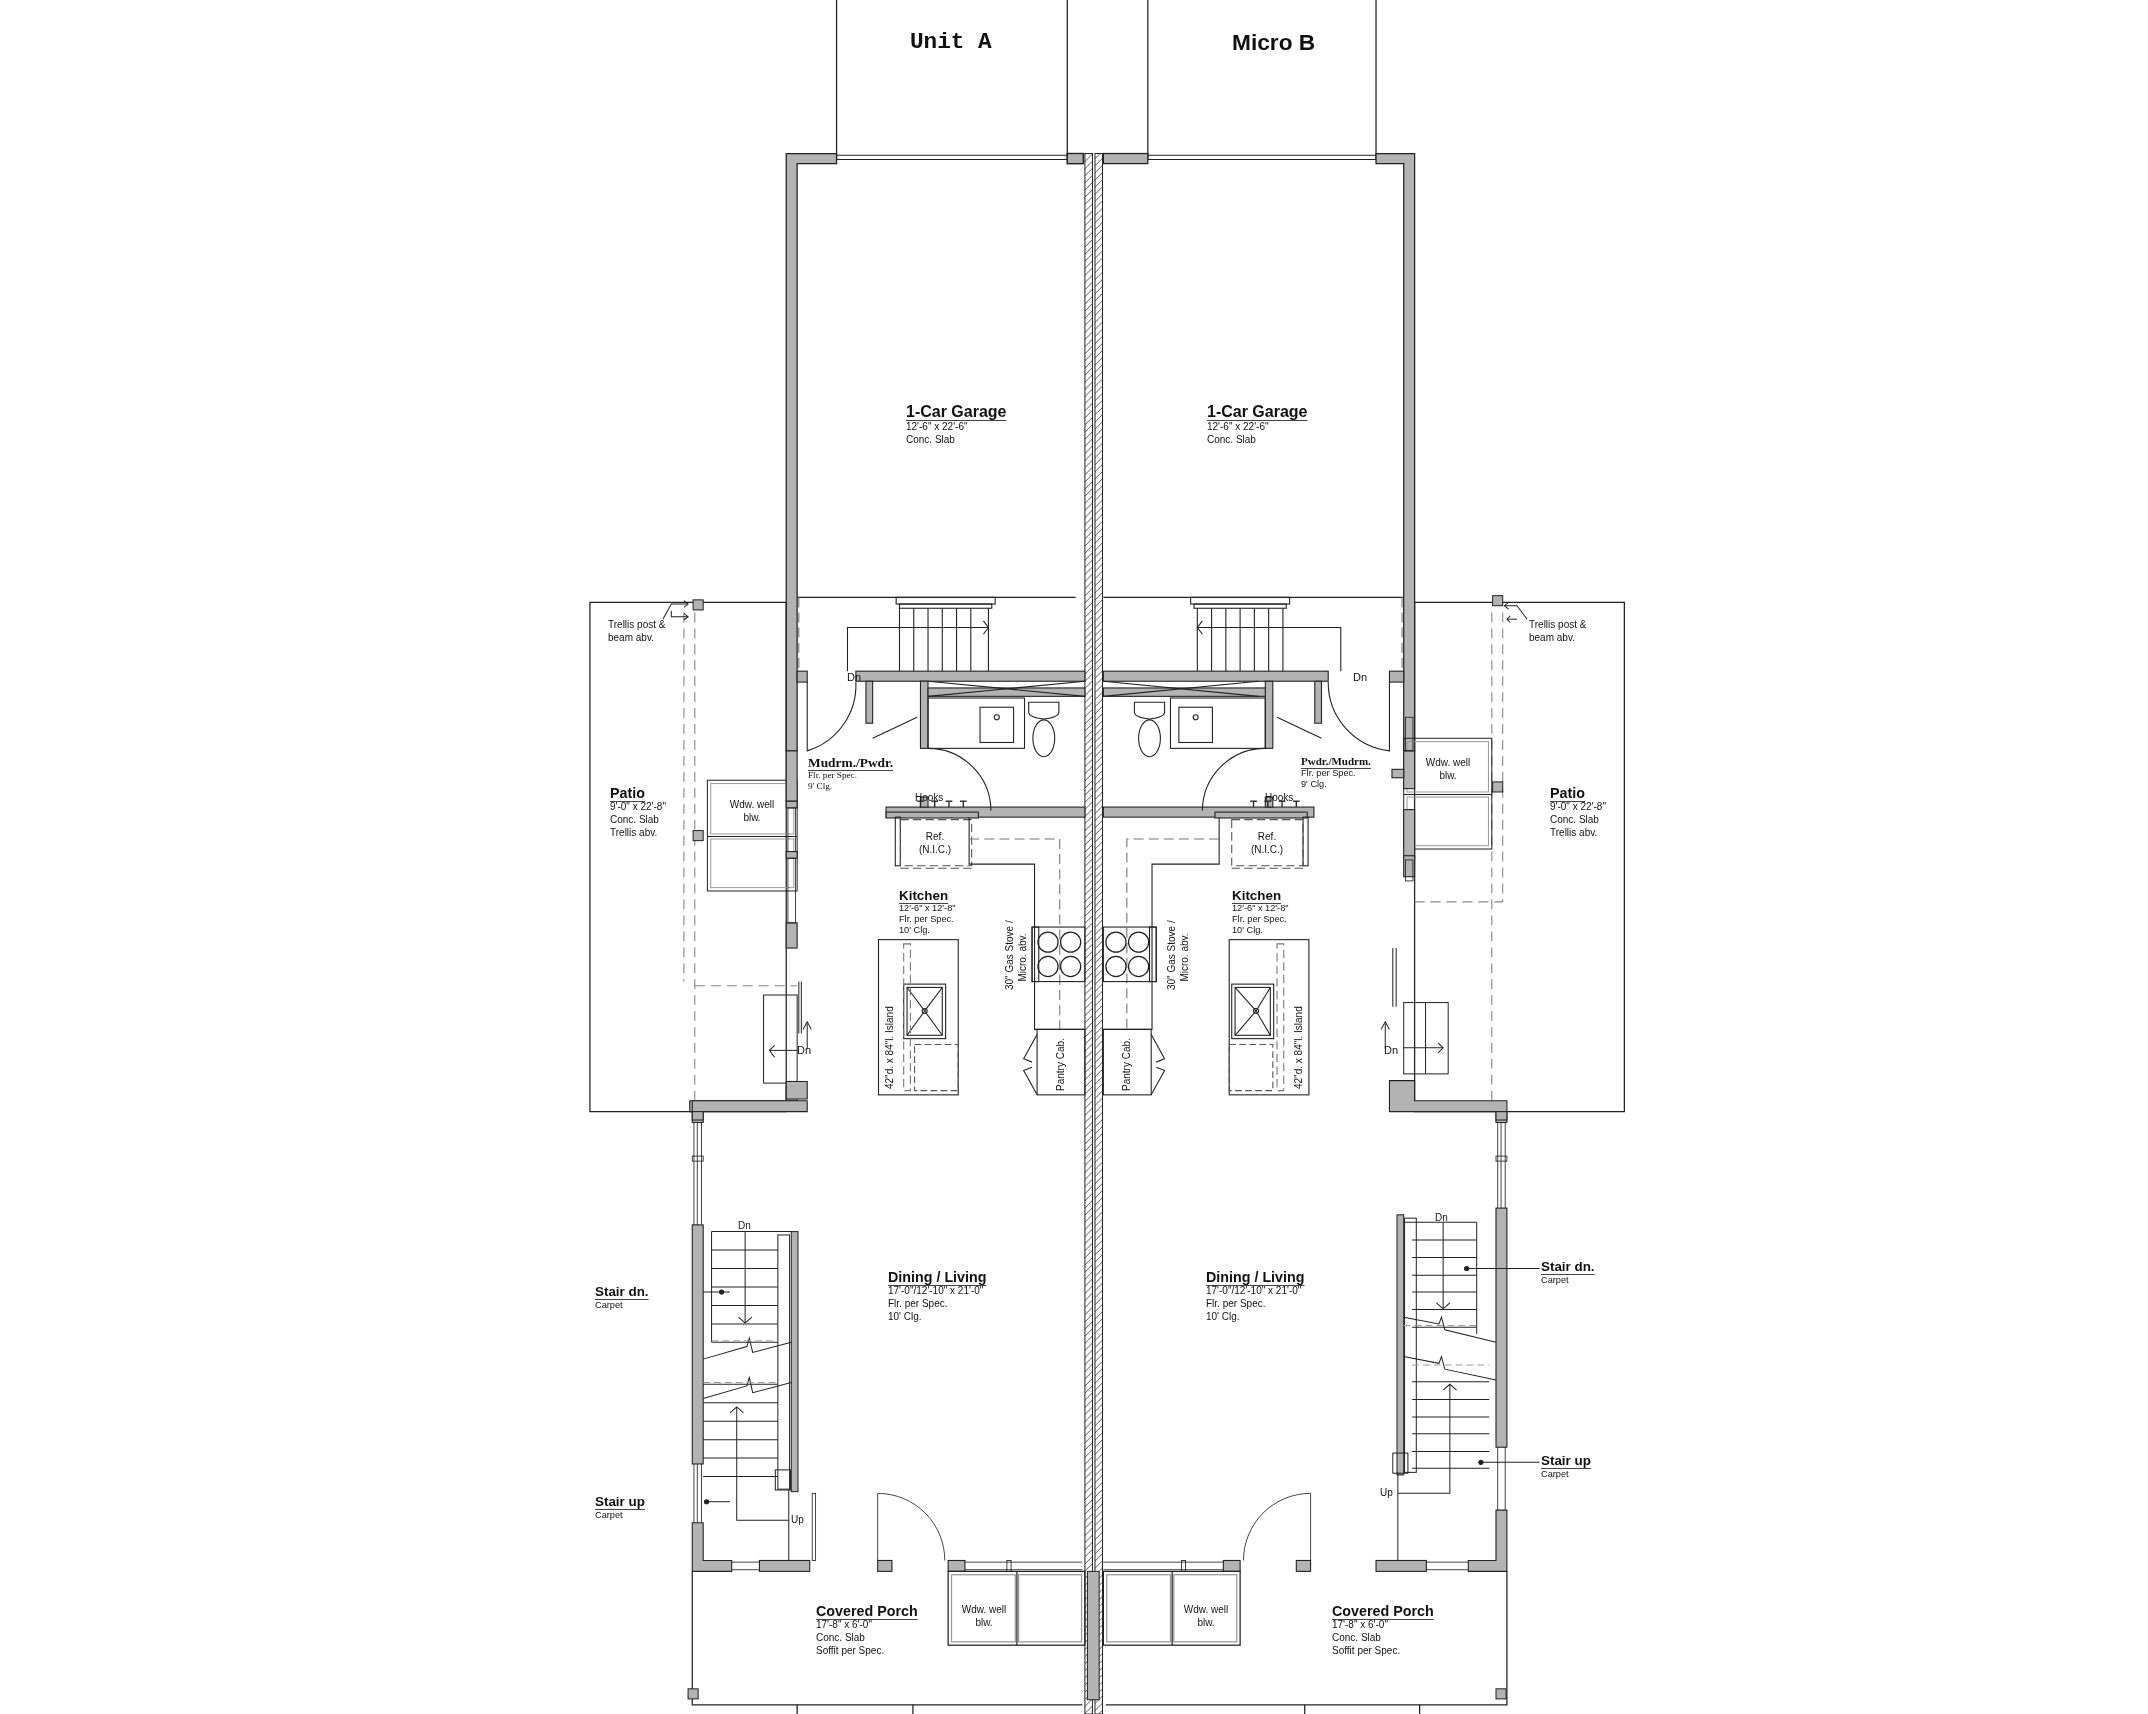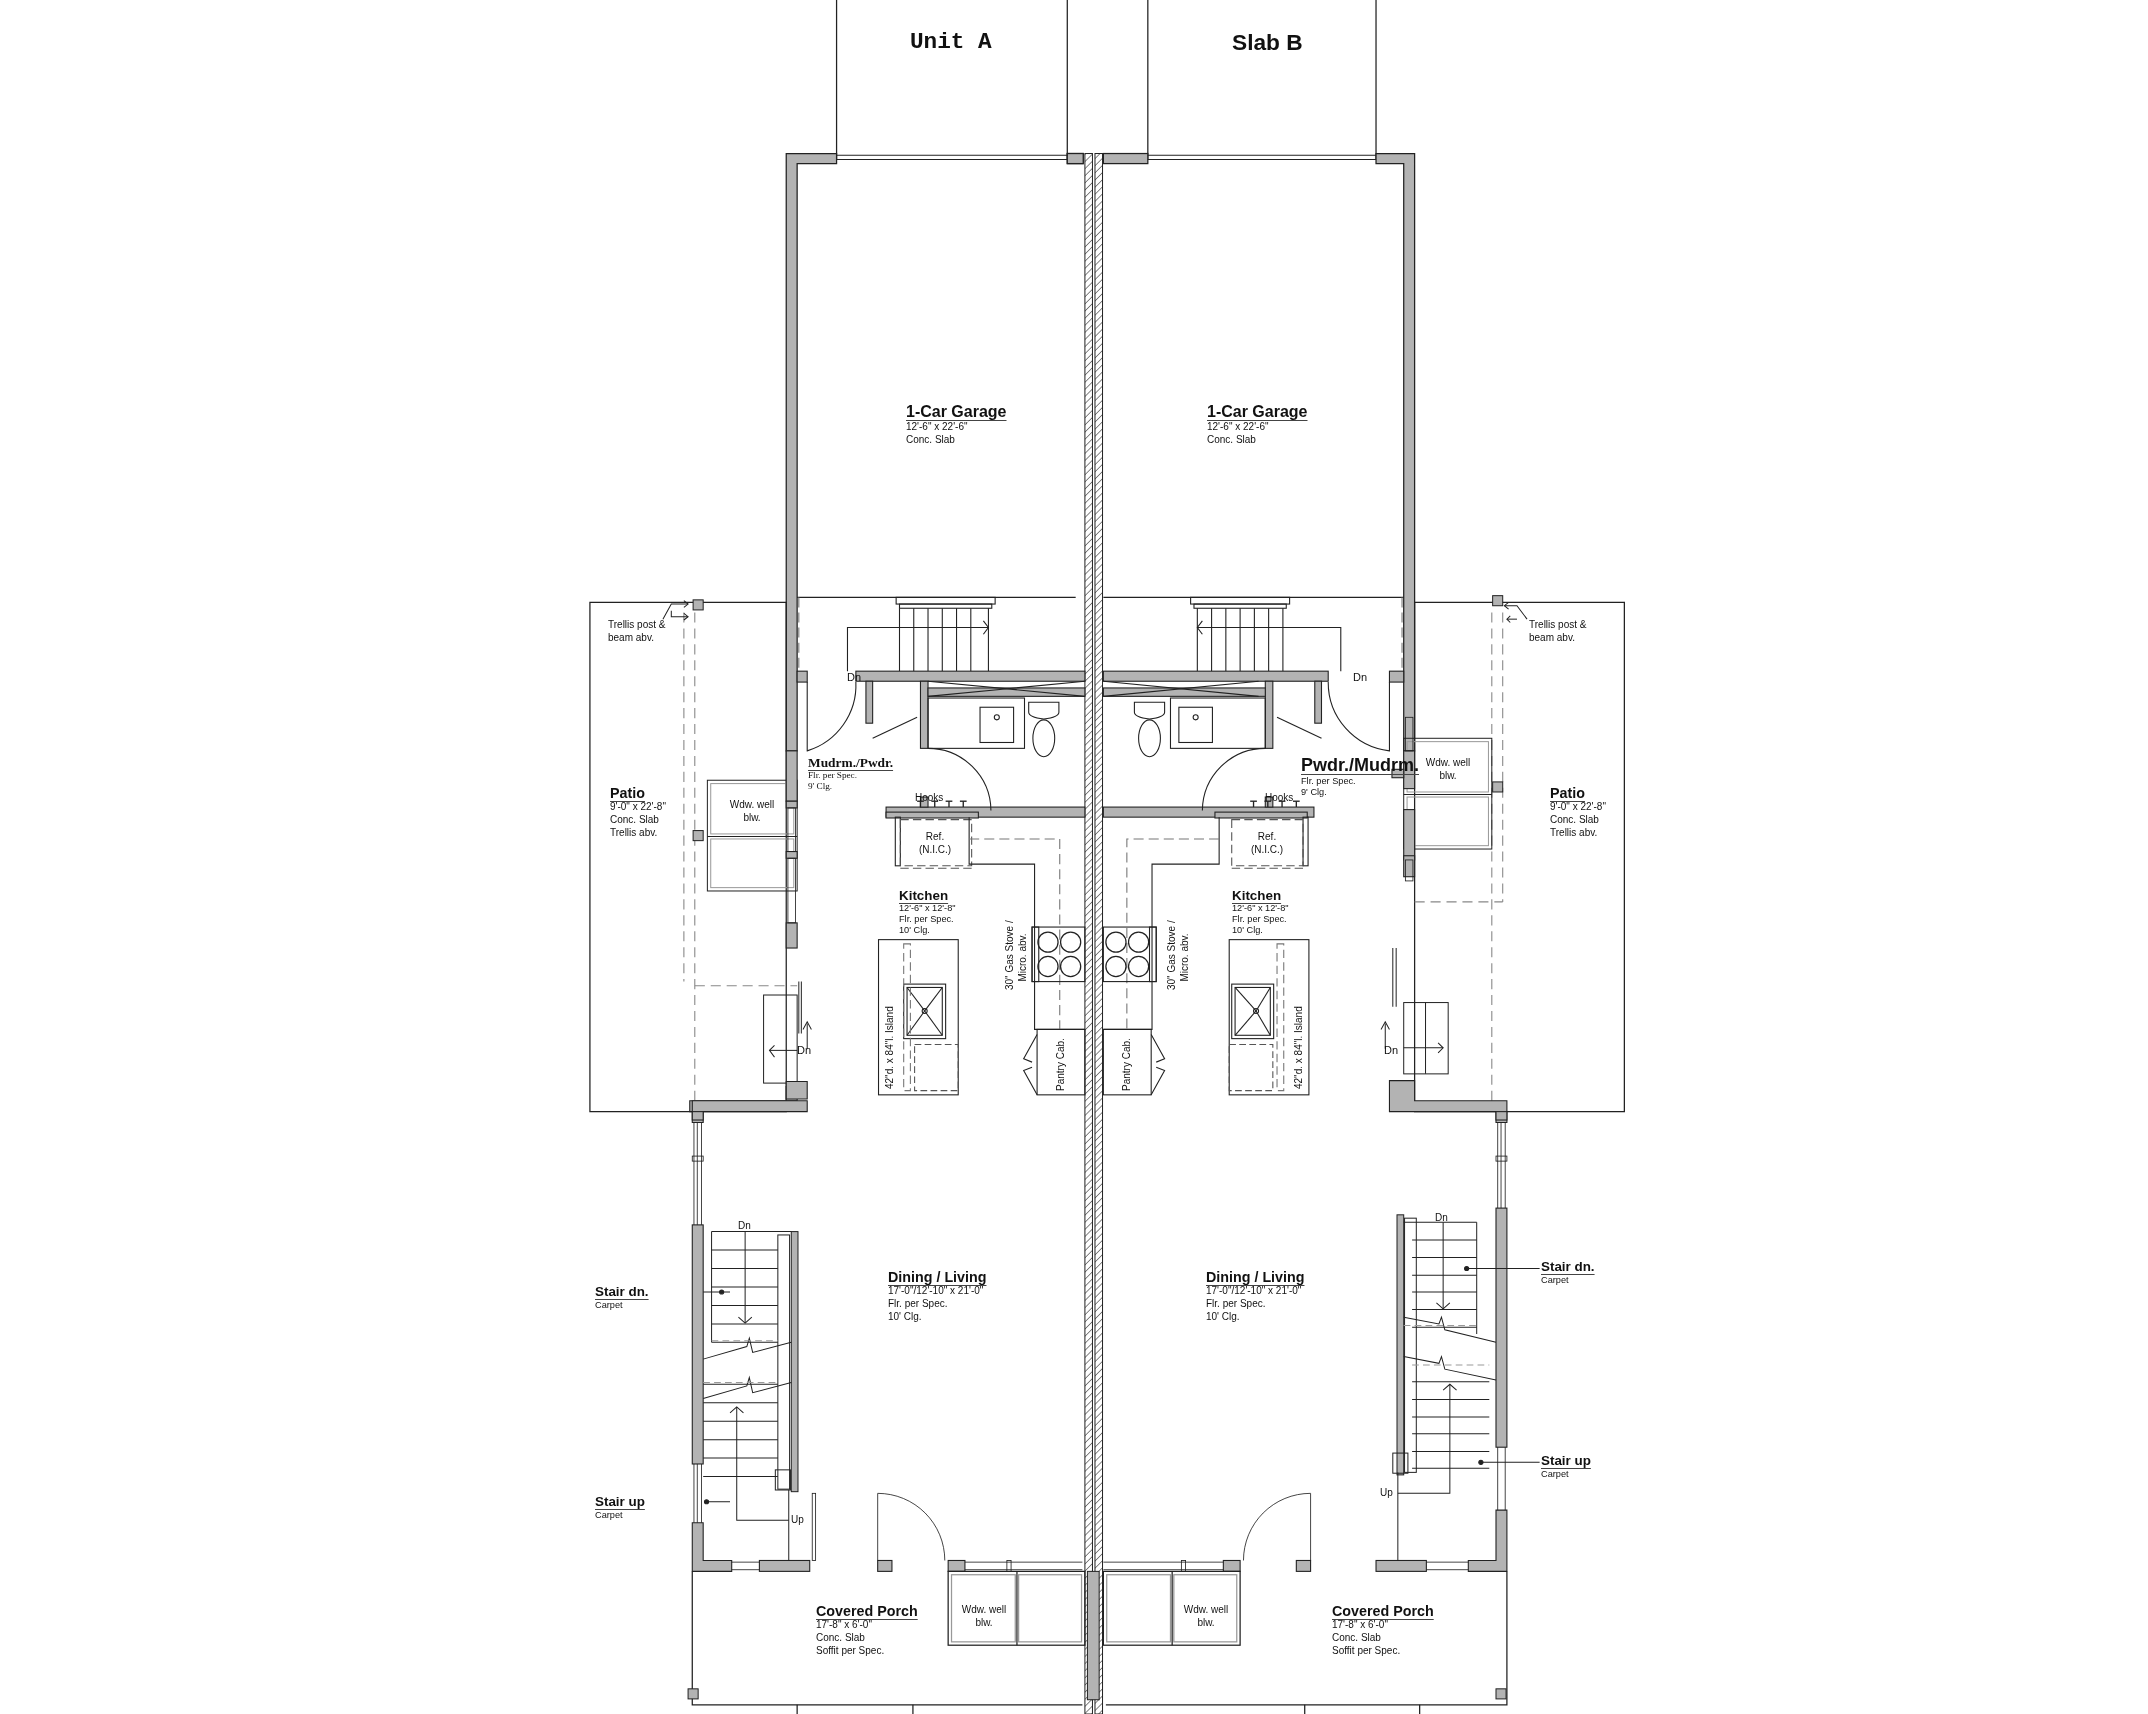--- a/index.html
+++ b/index.html
@@ -424,42 +424,42 @@
     <line x1="1397" y1="1873" x2="1397" y2="1961"></line>
   </g>
   <g fill="#b3b3b3" stroke="#222" stroke-width="1.2">
     <rect x="1296" y="1873" width="14" height="153"></rect>
     <rect x="820" y="2013" width="12" height="12"></rect>
     <rect x="1783" y="2013" width="12" height="12"></rect>
   </g>
 </svg>
 
 <div class="lbl title" style="left:910px;top:29px;font-family:Liberation Mono, monospace;">Unit A</div>
-<div class="lbl title" style="left:1232px;top:29px;">Slab B</div>
+<div class="lbl title" style="left:1232px;top:29px;">Micro B</div>
 
 <div class="lbl" style="left:906px;top:403px;">
   <div class="room-name">1-Car Garage</div>
   <div class="room-sub">12'-6" x 22'-6"</div>
   <div class="room-sub">Conc. Slab</div>
 </div>
 <div class="lbl" style="left:1207px;top:403px;">
   <div class="room-name">1-Car Garage</div>
   <div class="room-sub">12'-6" x 22'-6"</div>
   <div class="room-sub">Conc. Slab</div>
 </div>
 <div class="lbl room-sub" style="left:847px;top:671px;font-size:11px;">Dn</div>
 <div class="lbl room-sub" style="left:1353px;top:671px;font-size:11px;">Dn</div>
 
 <div class="lbl" style="left:808px;top:755px;font-family:Liberation Serif, serif;">
   <div class="room-name" style="font-size:13.4px;">Mudrm./Pwdr.</div>
   <div class="room-sub" style="font-size:9.2px;line-height:11px;">Flr. per Spec.</div>
   <div class="room-sub" style="font-size:9.2px;line-height:11px;">9' Clg.</div>
 </div>
 <div class="lbl" style="left:1301px;top:755px;">
-  <div class="room-name" style="font-size:18px;">Pwdr./Mudrm.</div>
+  <div class="room-name" style="font-size:11px;font-family:Liberation Serif, serif;">Pwdr./Mudrm.</div>
   <div class="room-sub" style="font-size:9.2px;line-height:11px;">Flr. per Spec.</div>
   <div class="room-sub" style="font-size:9.2px;line-height:11px;">9' Clg.</div>
 </div>
 <div class="lbl note" style="left:915px;top:792px;">Hooks</div>
 <div class="lbl note" style="left:1265px;top:792px;">Hooks</div>
 
 <div class="lbl note" style="left:910px;top:831px;width:50px;">
   <div>Ref.</div>
   <div>(N.I.C.)</div>
 </div>

